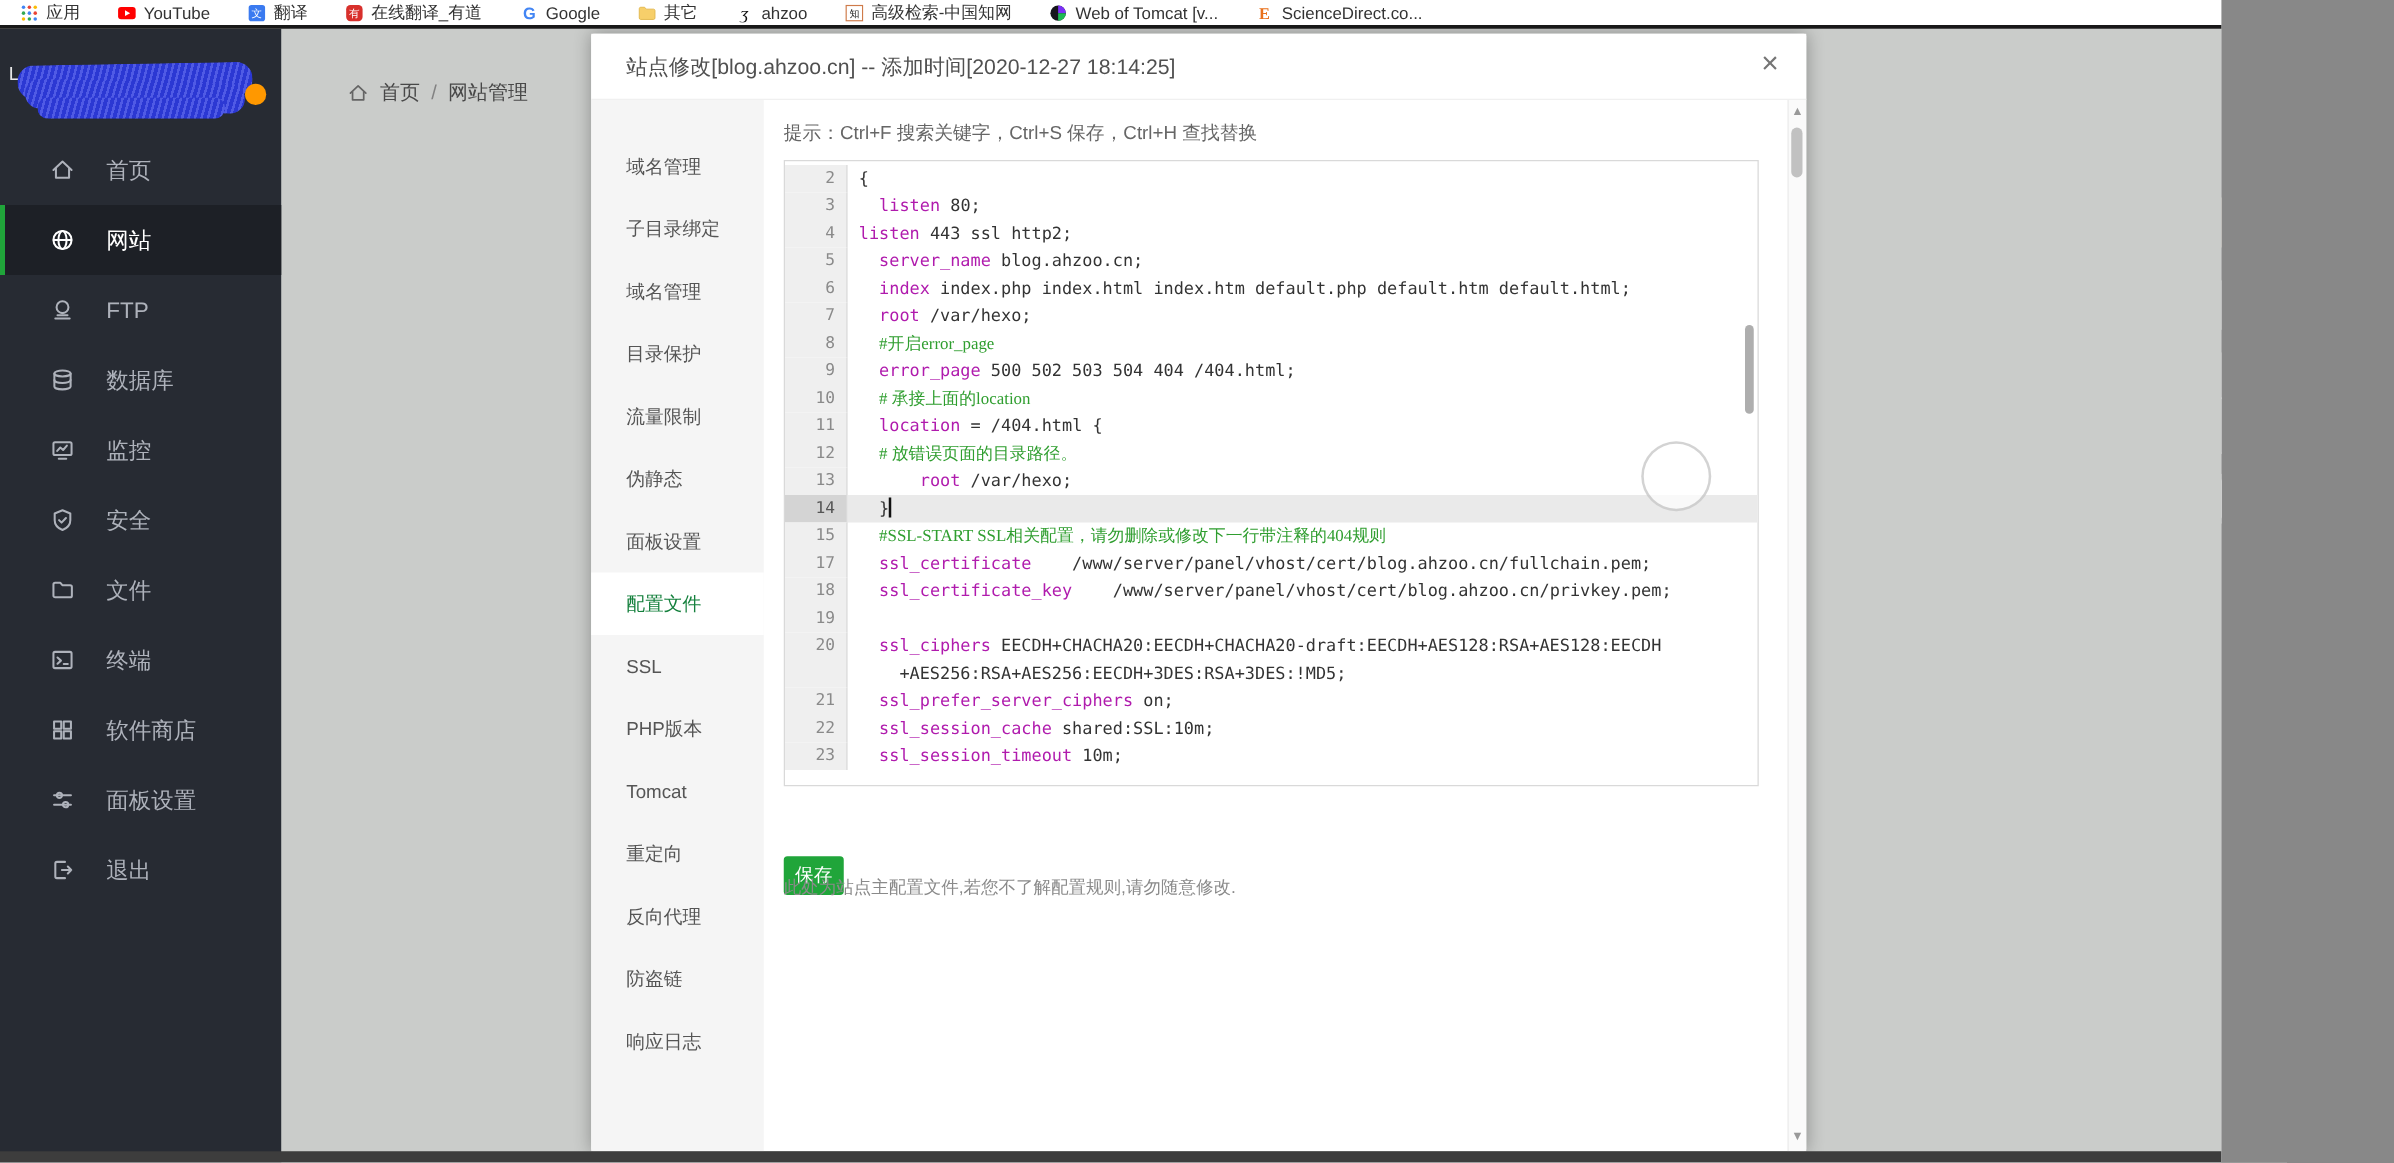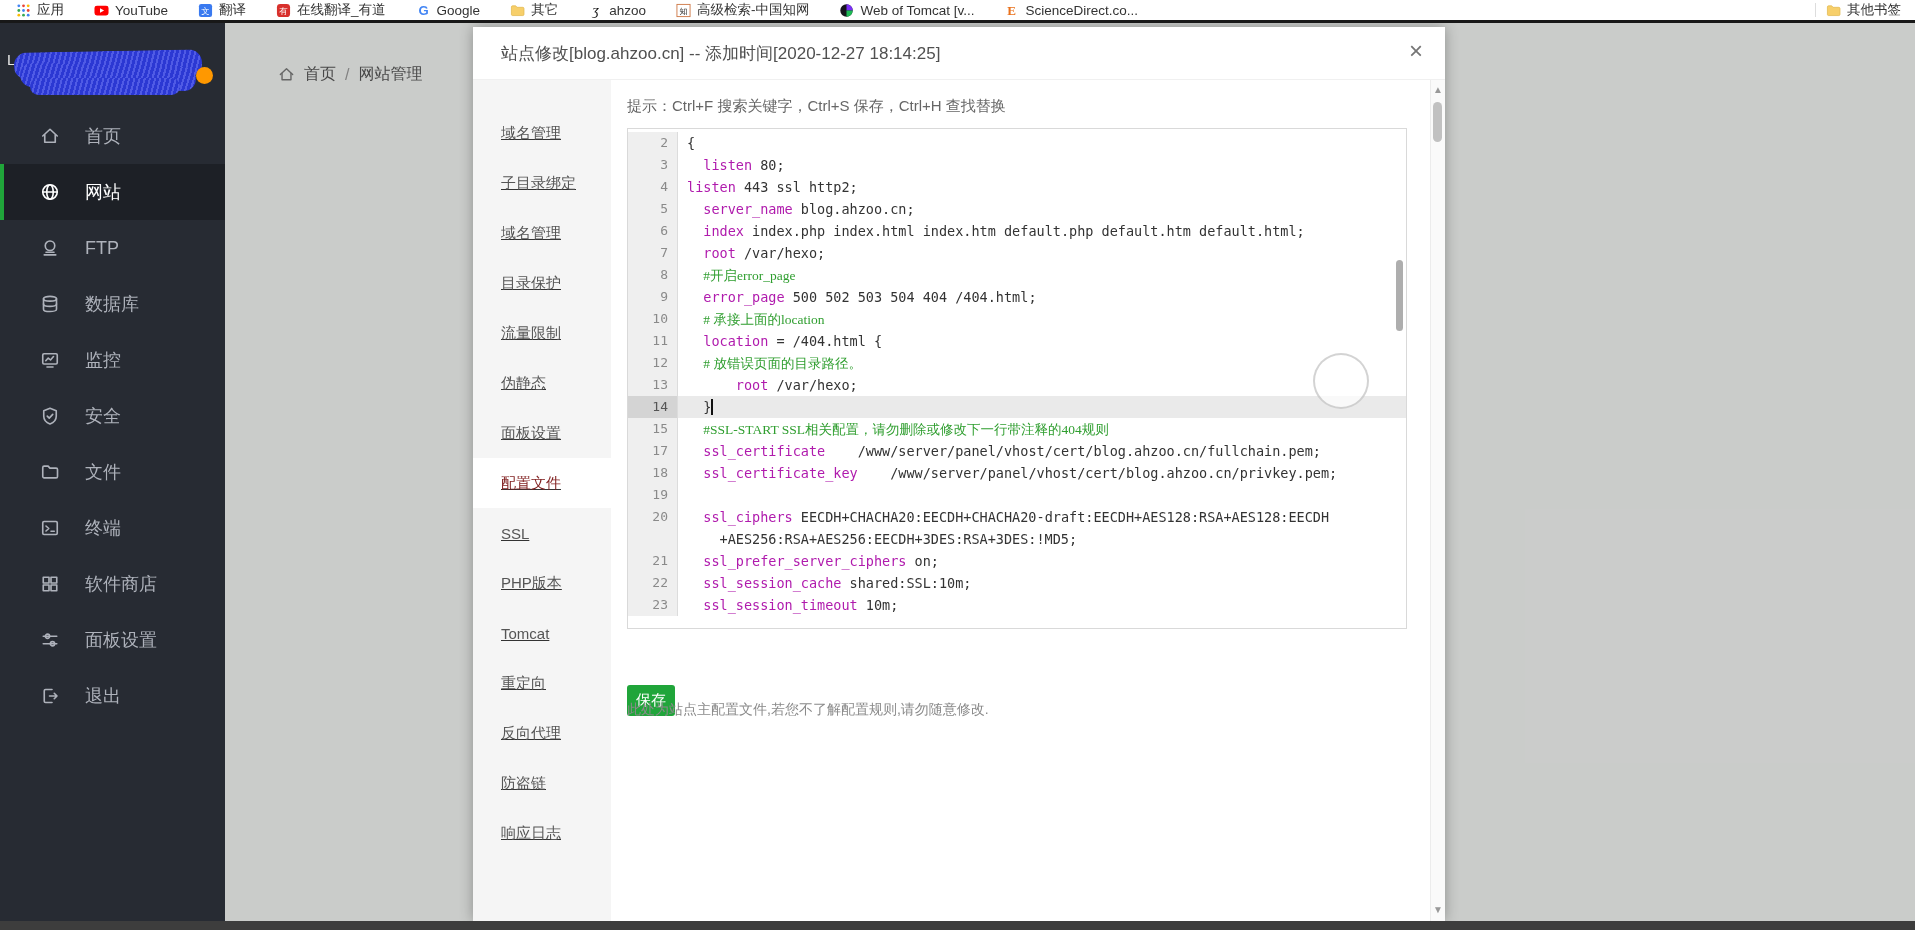--- a/index.html
+++ b/index.html
@@ -1,16 +1,16 @@
 <!DOCTYPE html>
 <html style="--green: #20a53a; --code-kw: #b01bad; --code-cm: #2f9e2f; --code-text: #333333;"><head>
 <meta charset="utf-8">
 <style>
   html,body{margin:0;padding:0;background:#888;}
-  #root{position:relative;width:1915px;height:930px;background:#eef0ee;overflow:hidden;
+  #root{position:relative;width:1777px;height:930px;background:#eef0ee;overflow:hidden;
         font-family:"Liberation Sans","DejaVu Sans",sans-serif;color:#333;}
   .abs{position:absolute;}
   
   #bm-bar{left:0;top:0;width:1915px;height:20px;background:#fff;display:flex;align-items:center;
           gap:30px;padding-left:16px;box-sizing:border-box;font-size:13.5px;color:#333;z-index:30;}
   .bm{display:flex;align-items:center;gap:6px;white-space:nowrap;cursor:default;}
   .bm-ic{width:15px;height:15px;display:inline-block;flex:0 0 auto;}
   #bm-right{margin-left:auto;display:flex;align-items:center;gap:10px;padding-right:14px;}
   .vdiv{width:1px;height:14px;background:#ddd;}
   #chrome-line{left:0;top:20px;width:1915px;height:3px;background:#181818;z-index:31;}
@@ -61,23 +61,23 @@
   #per-page .ic{width:14px;height:14px;color:#333;}
   #jump-input{width:40px;height:28px;border:1px solid #ddd;border-radius:2px;text-align:center;font-size:14px;
               color:#555;outline:none;font-family:inherit;}
   #confirm-btn{width:54px;height:31px;background:#fff;border:1px solid #c9c9c9;color:#555;margin-left:10px;}
   
   #modal{left:473px;top:27px;width:972px;height:894px;background:#fff;border-radius:2px;z-index:10;
          box-shadow:0 0 14px rgba(0,0,0,.3);}
   #m-head{position:absolute;left:0;top:0;width:100%;height:53px;display:flex;align-items:center;
           padding-left:28px;box-sizing:border-box;font-size:17px;color:#505050;background:#fff;border-bottom:1px solid #f0f0f0;}
   #m-close{position:absolute;right:22px;top:12px;font-size:24px;color:#757575;cursor:pointer;line-height:1;}
-  #m-menu{position:absolute;left:0;top:53px;width:138px;height:841px;background:#f5f5f5;padding-top:28px;box-sizing:border-box;text-decoration:underline;}
+  #m-menu{position:absolute;left:0;top:53px;width:138px;height:841px;background:#f5f5f5;padding-top:28px;box-sizing:border-box;}
   .m-item{height:50px;display:flex;align-items:center;padding-left:28px;font-size:15px;color:#555;cursor:pointer;}
-  .m-item.active{background:#fff;color:#7f1d1d;}
+  .m-item.active{background:#fff;color:#15803d;}
   #m-hint{position:absolute;left:154px;top:70px;font-size:15px;color:#666;}
   
   #editor{position:absolute;left:154px;top:101px;width:780px;height:501px;border:1px solid #d9d9d9;
           box-sizing:border-box;overflow:hidden;background:#fff;
           font-family:"DejaVu Sans Mono","Liberation Mono",monospace;font-size:13.5px;line-height:22px;padding-top:3px;}
   .cm-row{display:flex;height:22px;white-space:pre;}
   .cm-g{width:50px;flex:0 0 auto;background:#efefef;border-right:1px solid #dcdcdc;color:#8a8a8a;
         text-align:right;padding-right:9px;box-sizing:border-box;font-size:13px;}
   .cm-c{padding-left:9px;}
   .cm-row.active .cm-g{background:#d4d4d4;color:#555;}

